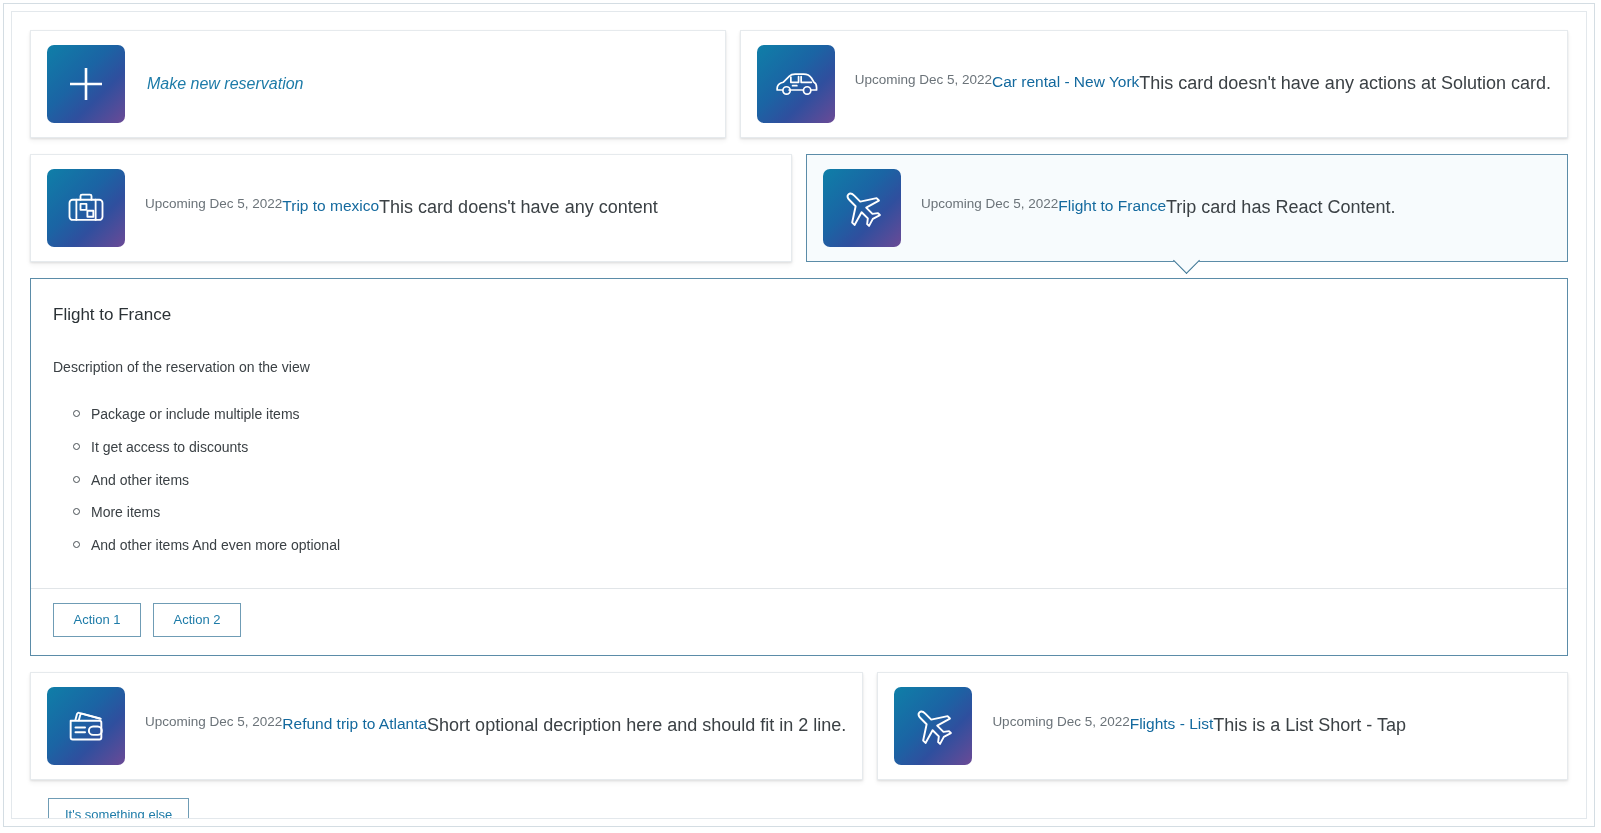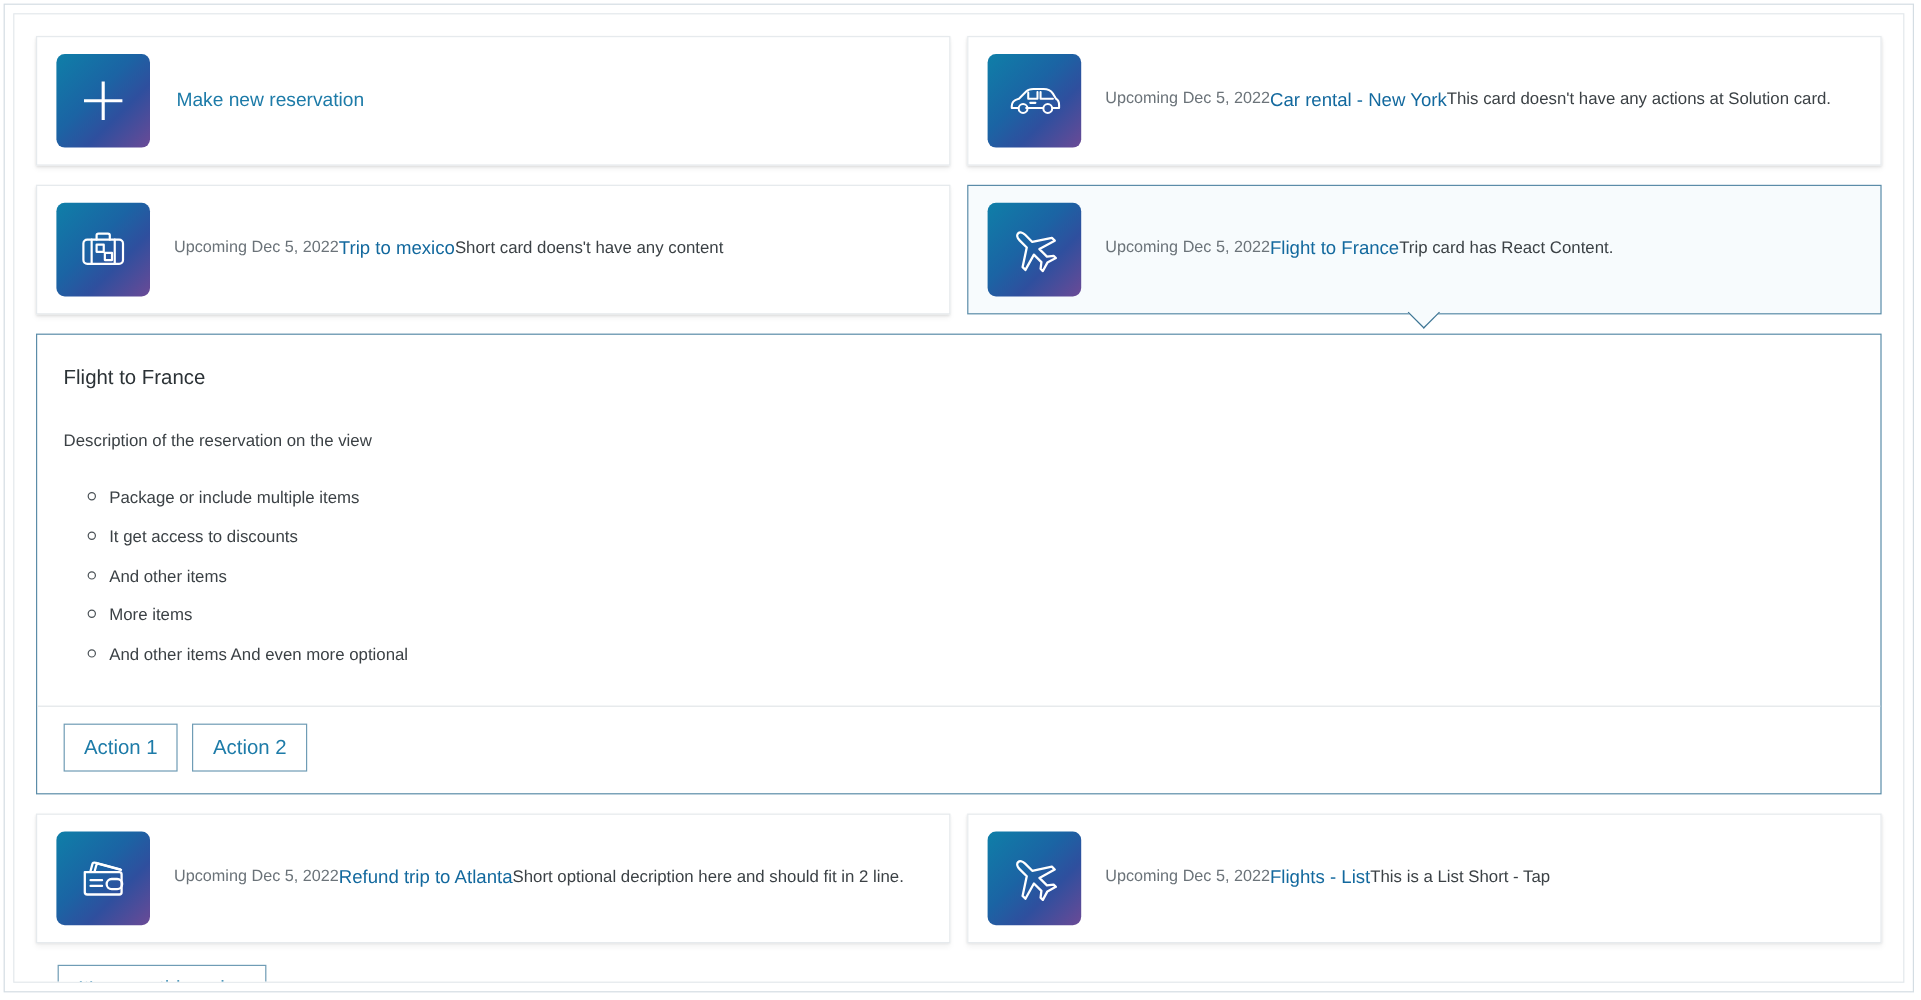--- a/index.html
+++ b/index.html
@@ -118,29 +118,30 @@
     white-space: nowrap;
   }
   .card-title {
     font-size: 15.5px;
     font-weight: normal;
     color: #13699e;
     line-height: 1.5;
     white-space: nowrap;
   }
   .card-desc {
-    font-size: 14px;
+    font-size: 18px;
     color: #3b4145;
     line-height: 1.55;
     white-space: nowrap;
   }
   .cta-link {
     font-size: 16px;
     color: #1d7ba8;
     line-height: 1.4;
+    font-style: italic;
   }
 
   
   .card.cta .tile { margin-right: 22px; }
 
   
   .detail-panel {
     border: 1px solid #5b8ca8;
     background: #ffffff;
     box-sizing: border-box;
@@ -191,21 +192,21 @@
   .detail-footer {
     border-top: 1px solid #e1e5e8;
     padding: 14px 22px 18px 22px;
     display: flex;
     gap: 12px;
   }
 
   
   .btn {
     font-family: "Liberation Sans", sans-serif;
-    font-size: 17px;
+    font-size: 13px;
     color: #1d7ba8;
     background: #ffffff;
     border: 1px solid #6f9cb5;
     padding: 7px 16px;
     min-width: 88px;
     cursor: pointer;
     line-height: 1.4;
     text-align: center;
   }
   .footer-bar {
@@ -263,21 +264,21 @@
                 <path d="M13.5 15 L13.5 37 M34.5 15 L34.5 37"></path>
                 <path d="M18 15 L18 11 C18 10 18.7 9.4 19.7 9.4 L28.3 9.4 C29.3 9.4 30 10 30 11 L30 15"></path>
                 <rect x="18" y="19.5" width="6.5" height="6.5"></rect>
                 <rect x="25.5" y="27" width="6.5" height="6.5"></rect>
               </g>
             </svg>
           </div>
           <div class="card-text">
             <div class="eyebrow">Upcoming Dec 5, 2022</div>
             <div class="card-title">Trip to mexico</div>
-            <div class="card-desc">Short card doens't have any content</div>
+            <div class="card-desc">This card doens't have any content</div>
           </div>
         </div>
 
         <div class="card selected">
           <div class="tile">
             <svg width="46" height="46" viewBox="0 0 48 48" aria-hidden="true">
               <g fill="none" stroke="#ffffff" stroke-width="2" stroke-linejoin="round" stroke-linecap="round" transform="rotate(-45 24 24)">
                 <path d="M24 4 C26 4 27.4 6.2 27.4 9.2 L27.4 18 L42 27.5 L42 31 L27.4 26.8 L27.4 36 L32 39.6 L32 42.4 L24 40 L16 42.4 L16 39.6 L20.6 36 L20.6 26.8 L6 31 L6 27.5 L20.6 18 L20.6 9.2 C20.6 6.2 22 4 24 4 Z"></path>
               </g>
             </svg>

